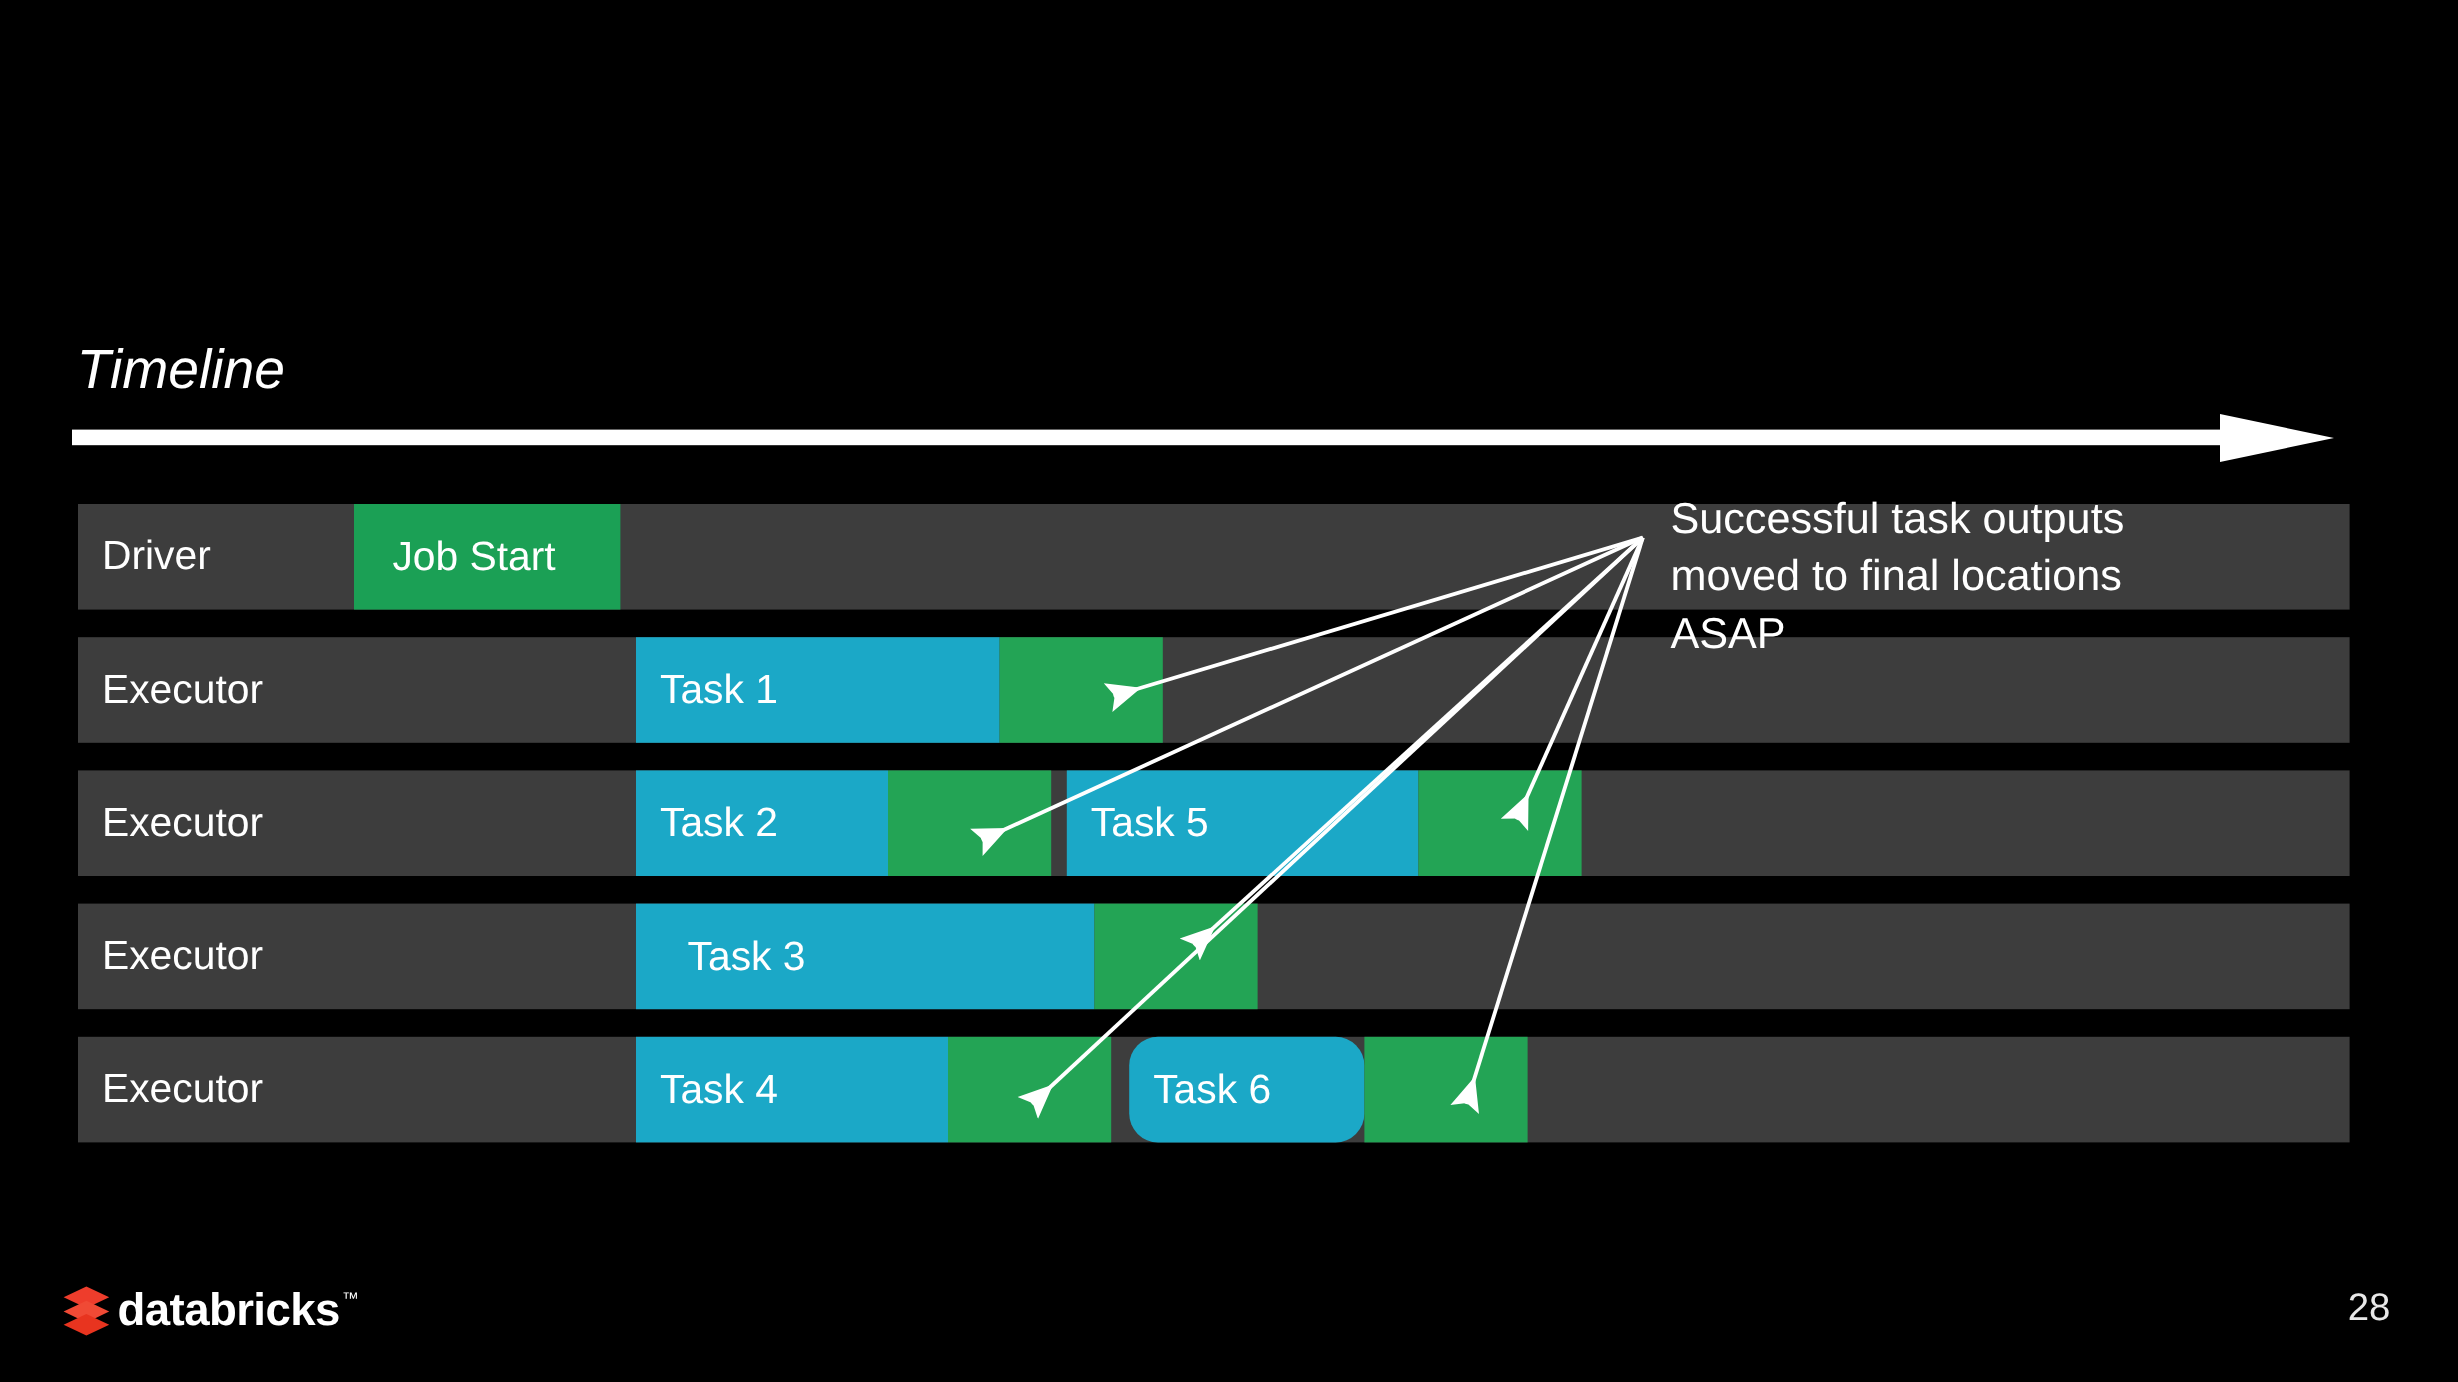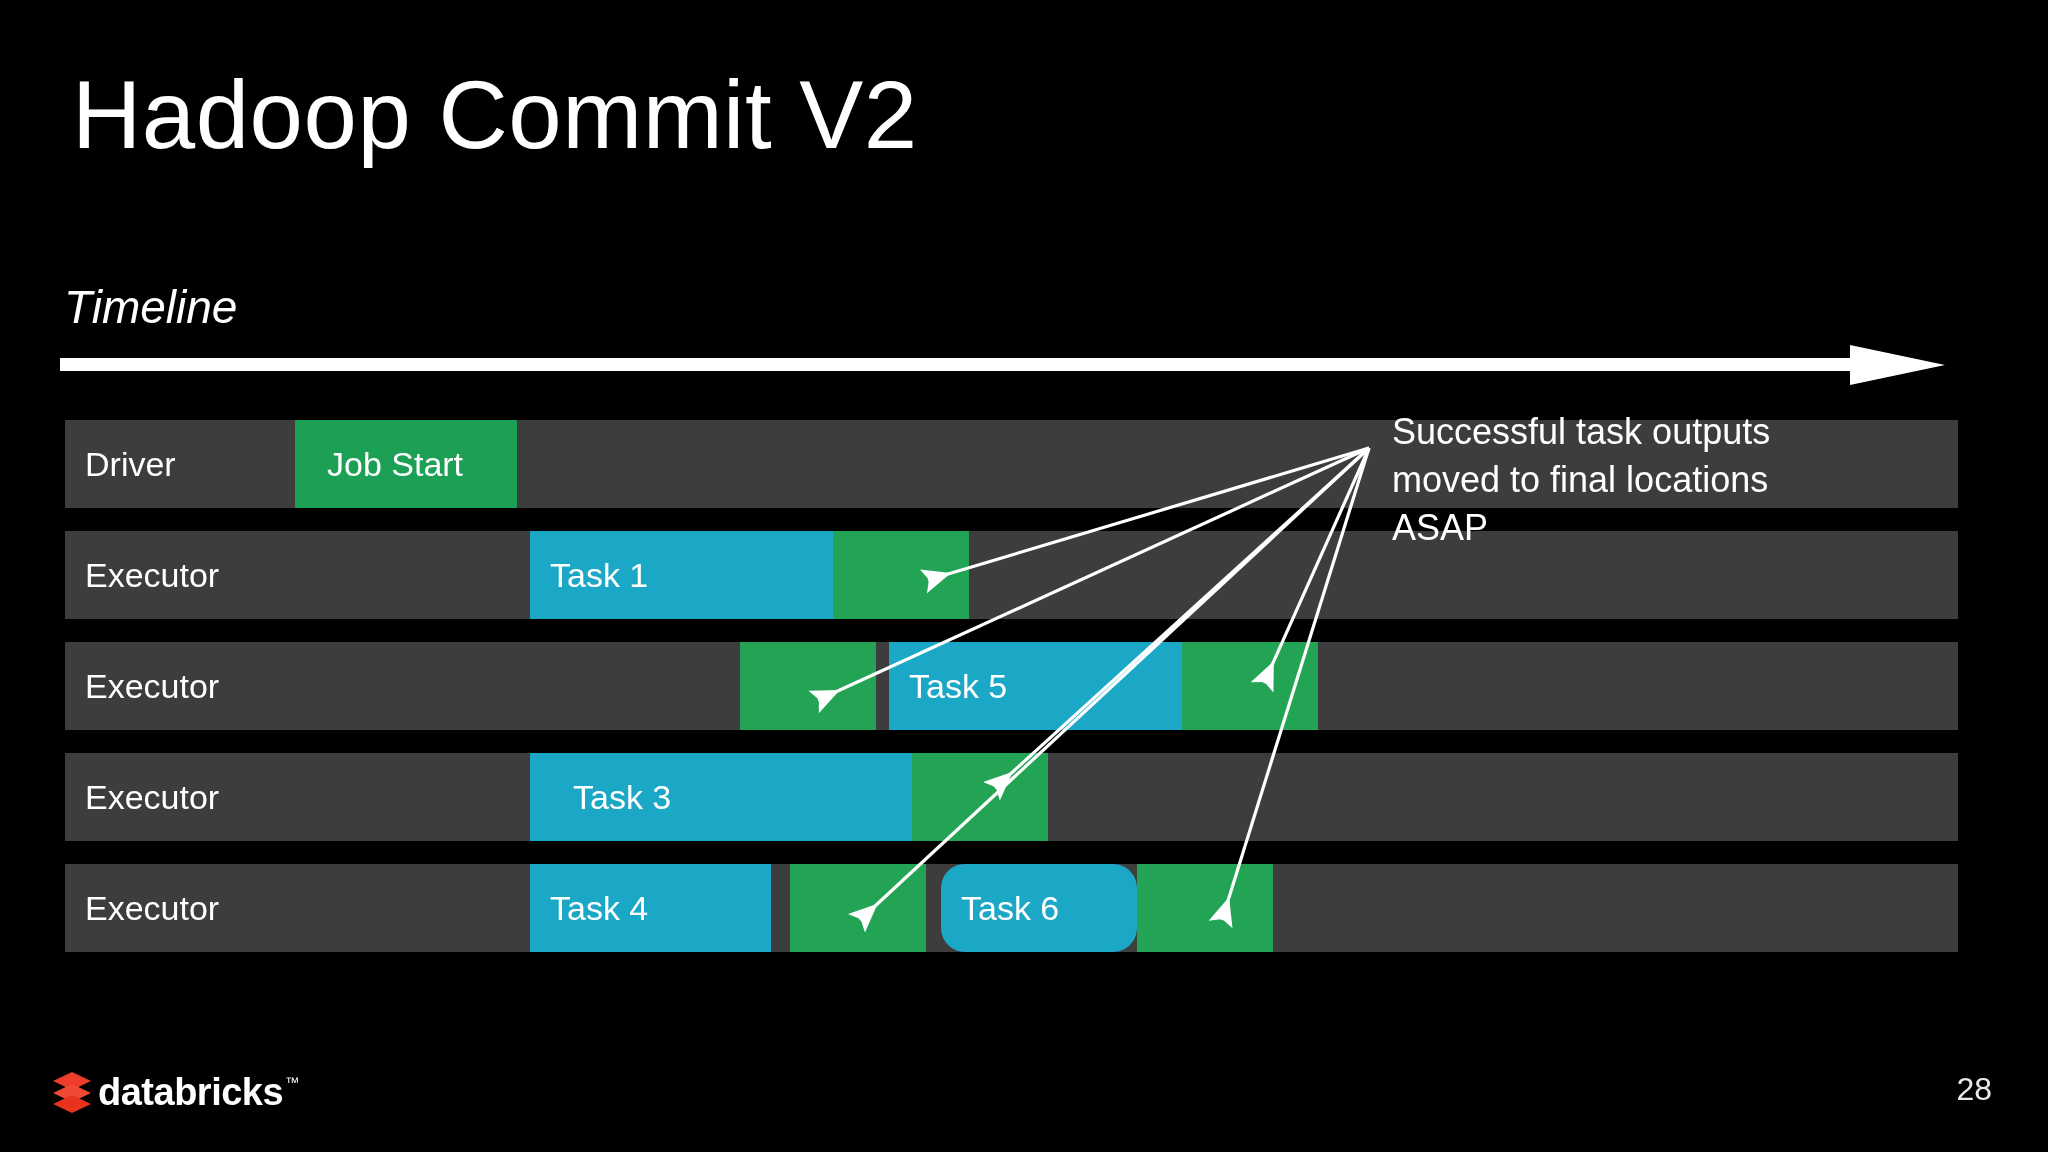--- a/index.html
+++ b/index.html
@@ -151,21 +151,20 @@
     bottom: 44px;
     font-size: 32px;
     color: #e8e8e8;
   }
 </style>
 </head>
 <body>
 
 <div id="slide">
 
-  <div id="slide-title">Hadoop Commit V2</div>
 
   <div id="timeline-label">Timeline</div>
   <svg id="timeline-axis" viewBox="0 0 1885 40" preserveAspectRatio="none">
     <rect x="0" y="13" width="1820" height="13" fill="#ffffff"></rect>
     <polygon points="1790,0 1885,20 1790,40" fill="#ffffff"></polygon>
   </svg>
 
   <div id="gantt">
 
     <div class="row" style="top:420px;">
@@ -178,38 +177,41 @@
     <div class="row" style="top:531px;">
       <span class="row-label">Executor</span>
       <div class="block task" style="left:465px;width:303px;">
         <span class="block-label">Task 1</span>
       </div>
       <div class="block commit" style="left:768px;width:136px;"></div>
     </div>
 
     <div class="row" style="top:642px;">
       <span class="row-label">Executor</span>
+      <div class="block task" style="left:465px;width:210px;">
+        <span class="block-label">Task 2</span>
+      </div>
       <div class="block commit" style="left:675px;width:136px;"></div>
       <div class="block task" style="left:824px;width:293px;">
         <span class="block-label">Task 5</span>
       </div>
       <div class="block commit" style="left:1117px;width:136px;"></div>
     </div>
 
     <div class="row" style="top:753px;">
       <span class="row-label">Executor</span>
       <div class="block task" style="left:465px;width:382px;padding-left:23px;">
         <span class="block-label">Task 3</span>
       </div>
       <div class="block commit" style="left:847px;width:136px;"></div>
     </div>
 
     <div class="row" style="top:864px;">
       <span class="row-label">Executor</span>
-      <div class="block task" style="left:465px;width:241px;">
+      <div class="block task" style="left:465px;width:260px;">
         <span class="block-label">Task 4</span>
       </div>
       <div class="block commit" style="left:725px;width:136px;"></div>
       <div class="block task" style="left:876px;width:196px;border-radius:24px;">
         <span class="block-label">Task 6</span>
       </div>
       <div class="block commit" style="left:1072px;width:136px;"></div>
     </div>
   </div>
 

